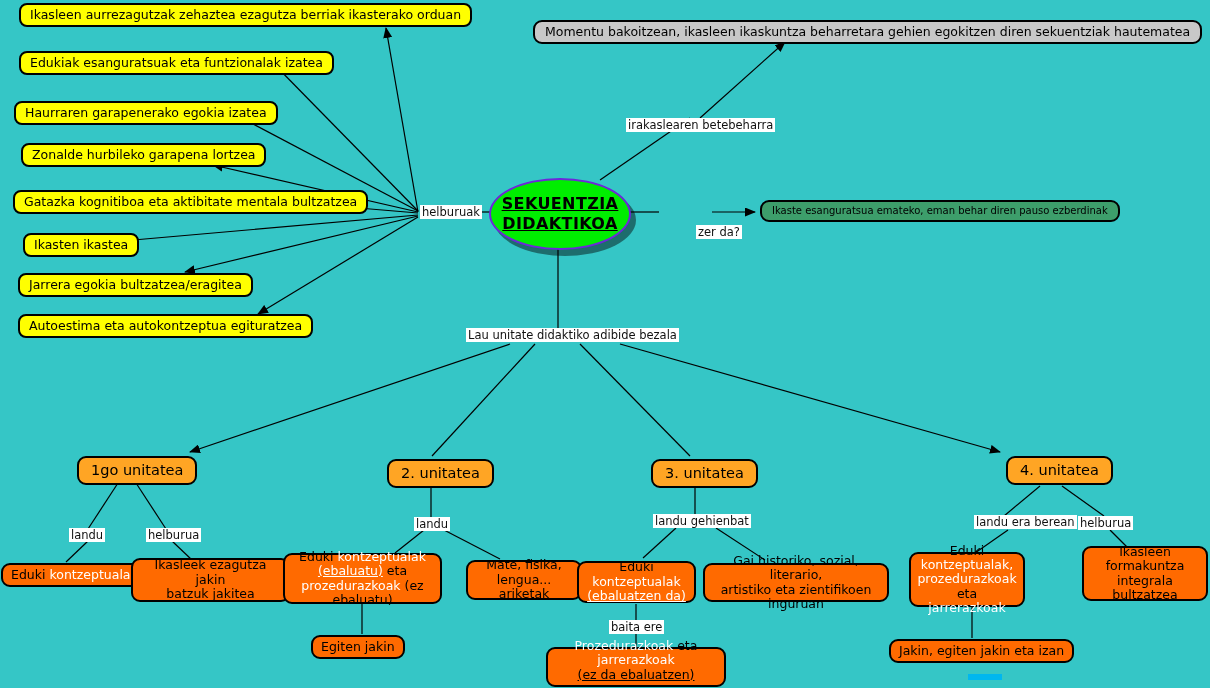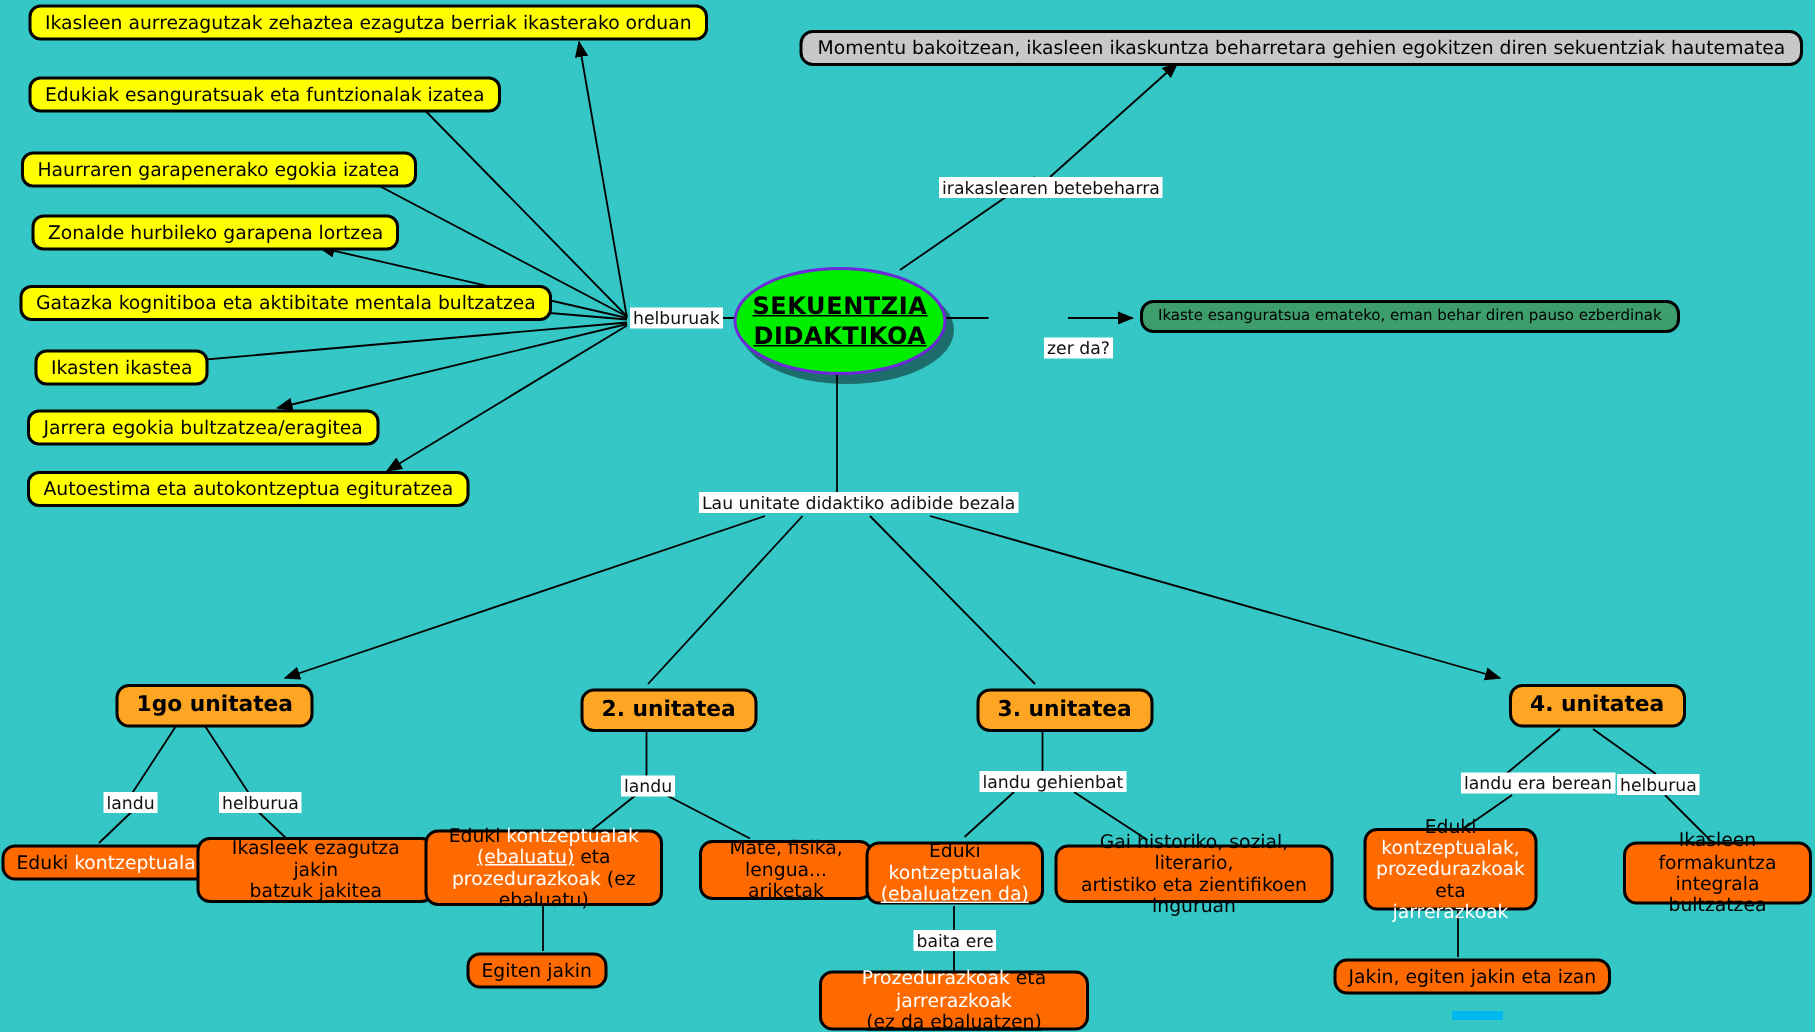--- a/index.html
+++ b/index.html
@@ -23,21 +23,21 @@
 
   .greenbox{background:#3d9e6b;color:#000;font-size:10px;padding:3px 10px;border-radius:9px;}
 
   .ellipse{position:absolute;background:#00ee00;border:2px solid #6d28d9;
            border-radius:50%;display:flex;align-items:center;justify-content:center;
            text-align:center;font-weight:bold;font-size:16px;color:#000;
            letter-spacing:.4px;line-height:1.25;
            box-shadow:5px 6px 0 rgba(0,0,0,.45);}
   .ellipse u{text-decoration:underline;}
 
-  .unit{background:#ffa524;color:#000;font-weight:bold;font-size:14.5px;padding:4px 12px;border-radius:9px;}
+  .unit{background:#ffa524;color:#000;font-weight:normal;font-size:14.5px;padding:4px 12px;border-radius:9px;}
 
   .leaf{background:#ff6a00;color:#000;font-size:12.5px;padding:3px 8px;border-radius:9px;}
 
   .lbl{position:absolute;background:#ffffff;color:#111;font-size:11.5px;
        padding:0 2px;white-space:nowrap;line-height:1.25;}
 
   .w{color:#ffffff;}
   .k{color:#000000;}
   .u{text-decoration:underline;}
   .blue-mark{position:absolute;background:#00b7ef;}
@@ -192,36 +192,36 @@
 
   <div class="node leaf" style="left:577px;top:561px;width:119px;height:42px;">
     <div>
       <span class="k">Eduki </span><span class="w">kontzeptualak</span><br>
       <span class="w u">(ebaluatzen da)</span>
     </div>
   </div>
   <div class="node leaf" style="left:703px;top:563px;width:186px;height:39px;">
     <div><span>Gai historiko, sozial, literario,</span><br><span>artistiko eta zientifikoen inguruan</span></div>
   </div>
-  <div class="node leaf" style="left:546px;top:647px;width:180px;height:40px;">
+  <div class="node leaf" style="left:546px;top:647px;width:180px;height:40px;align-items:flex-end;">
     <div>
       <span class="w">Prozedurazkoak </span><span class="k">eta </span><span class="w">jarrerazkoak</span><br>
       <span class="k u">(ez da ebaluatzen)</span>
     </div>
   </div>
 
   <div class="node leaf" style="left:909px;top:552px;width:116px;height:55px;">
     <div>
       <span class="k">Eduki </span><span class="w">kontzeptualak,</span><br>
       <span class="w">prozedurazkoak </span><span class="k">eta</span><br>
       <span class="w">jarrerazkoak</span>
     </div>
   </div>
   <div class="node leaf" style="left:889px;top:639px;">
       <span>Jakin, egiten jakin eta izan</span>
     </div>
-  <div class="node leaf" style="left:1082px;top:561px;width:126px;height:42px;">
+  <div class="node leaf" style="left:1082px;top:546px;width:126px;height:55px;">
     <div><span>Ikasleen formakuntza</span><br><span>integrala bultzatzea</span></div>
   </div>
 
   <div class="blue-mark" style="left:968px;top:674px;width:34px;height:6px;"></div>
 
 </div>
 
 </body></html>

